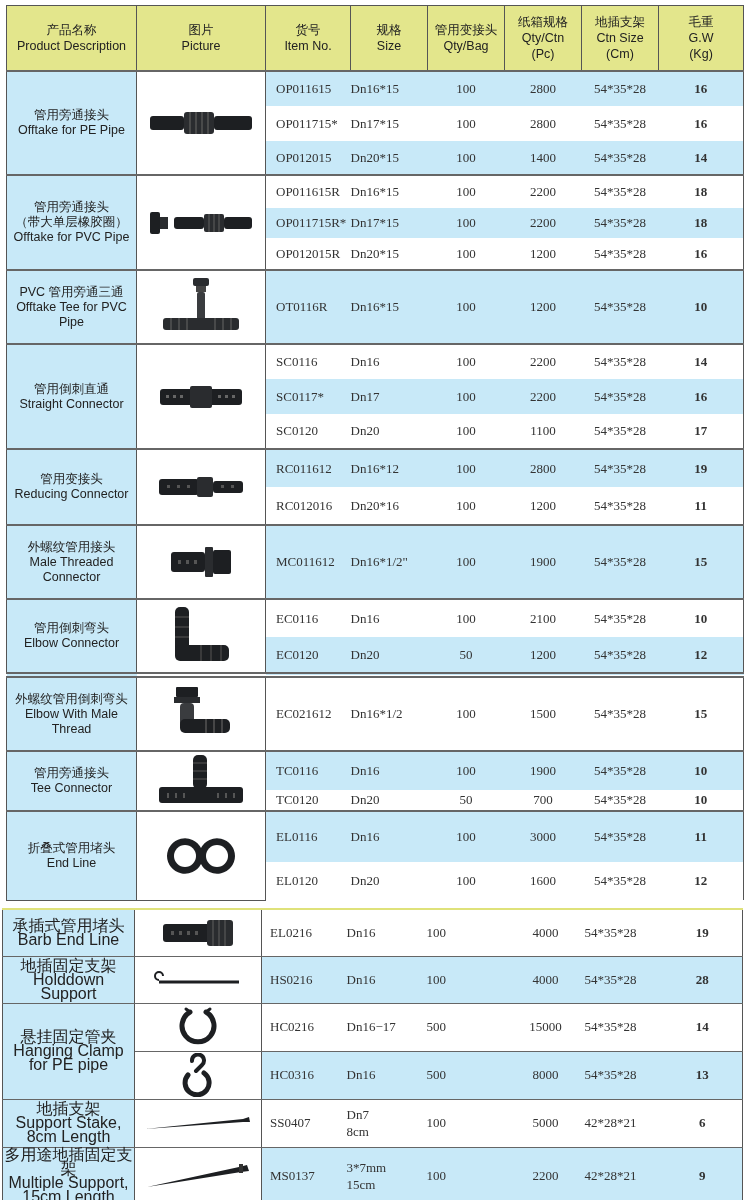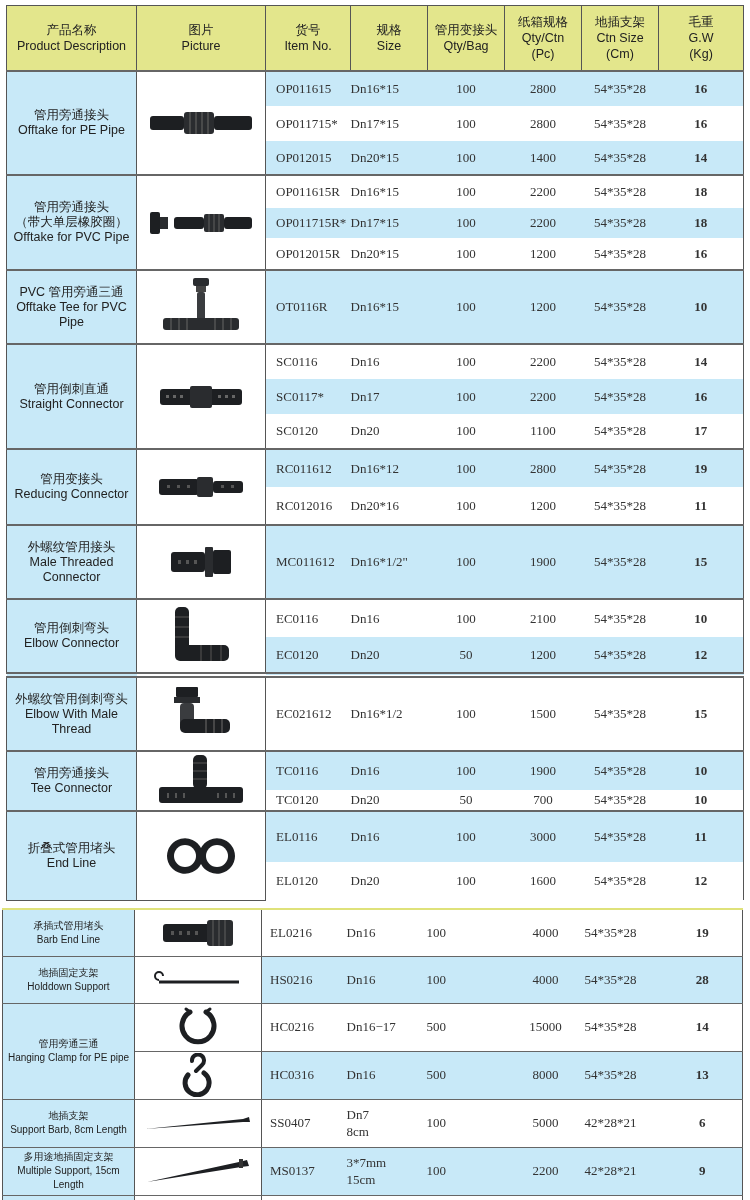--- a/index.html
+++ b/index.html
@@ -14,21 +14,21 @@
   td.desc .cn, td.desc .en { display:block; }
   td.pic { background:#ffffff; border:1px solid #555; text-align:center; vertical-align:middle; }
   td.d { font-family:"Liberation Serif", serif; font-size:13px; color:#333; vertical-align:middle; white-space:nowrap; }
   tr.blue td.d { background:#c8e9f8; }
   tr.white td.d { background:#ffffff; }
   tr.gtop td { border-top:2px solid #666; }
   td.d.first { padding-left:10px; }
   td.d.c { text-align:center; }
   td.d.last { border-right:1px solid #555;font-weight:bold; }
   .sz2 { line-height:17px; font-size:12.5px; }
-  #t2 td.desc { font-size:10px; line-height:14px; }
+  #t2 td.desc { font-size:16px; line-height:14px; }
   #t2 td.d.first { padding-left:8px; }
   #t2 tr td { border-bottom:1px solid #666; }
   #t2 tr.toprow td { border-top:2px solid #dfe27a; }
   svg { display:inline-block; vertical-align:middle; }
 </style>
 </head>
 <body>
 
 <table id="t1" class="tbl">
   <colgroup>
@@ -486,21 +486,21 @@
     <td class="d first">HS0216</td>
     <td class="d">Dn16</td>
     <td class="d">100</td>
     <td class="d c">4000</td>
     <td class="d">54*35*28</td>
     <td class="d c last">28</td>
   </tr>
 
   <tr class="white" style="height:48px">
     <td class="desc" rowspan="2">
-          <span class="cn">管用旁通三通</span>
+          <span class="cn">悬挂固定管夹</span>
           <span class="en">Hanging Clamp for PE pipe</span>
         </td>
     <td class="pic">
       <svg width="44" height="42" viewBox="0 0 44 42">
             <path d="M14 6 A16 16 0 1 0 30 6" stroke="#1d1f22" stroke-width="5" fill="none" stroke-linecap="round"></path>
             <path d="M14 6 l-4 -3 M30 6 l4 -3" stroke="#1d1f22" stroke-width="3" stroke-linecap="round"></path>
           </svg>
     </td>
     <td class="d first">HC0216</td>
     <td class="d">Dn16−17</td>
@@ -520,21 +520,21 @@
     <td class="d">Dn16</td>
     <td class="d">500</td>
     <td class="d c">8000</td>
     <td class="d">54*35*28</td>
     <td class="d c last">13</td>
   </tr>
 
   <tr class="white" style="height:48px">
     <td class="desc">
           <span class="cn">地插支架</span>
-          <span class="en">Support Barb, 8cm Length</span>
+          <span class="en">Support Stake, 8cm Length</span>
         </td>
     <td class="pic">
       <svg width="110" height="20" viewBox="0 0 110 20">
             <path d="M2 16 L100 6 L106 4 L107 9 L100 9 Z" fill="#1d1f22"></path>
           </svg>
     </td>
     <td class="d first">SS0407</td>
     <td class="d sz2"><span>Dn7</span><br><span>8cm</span></td>
     <td class="d">100</td>
     <td class="d c">5000</td>

